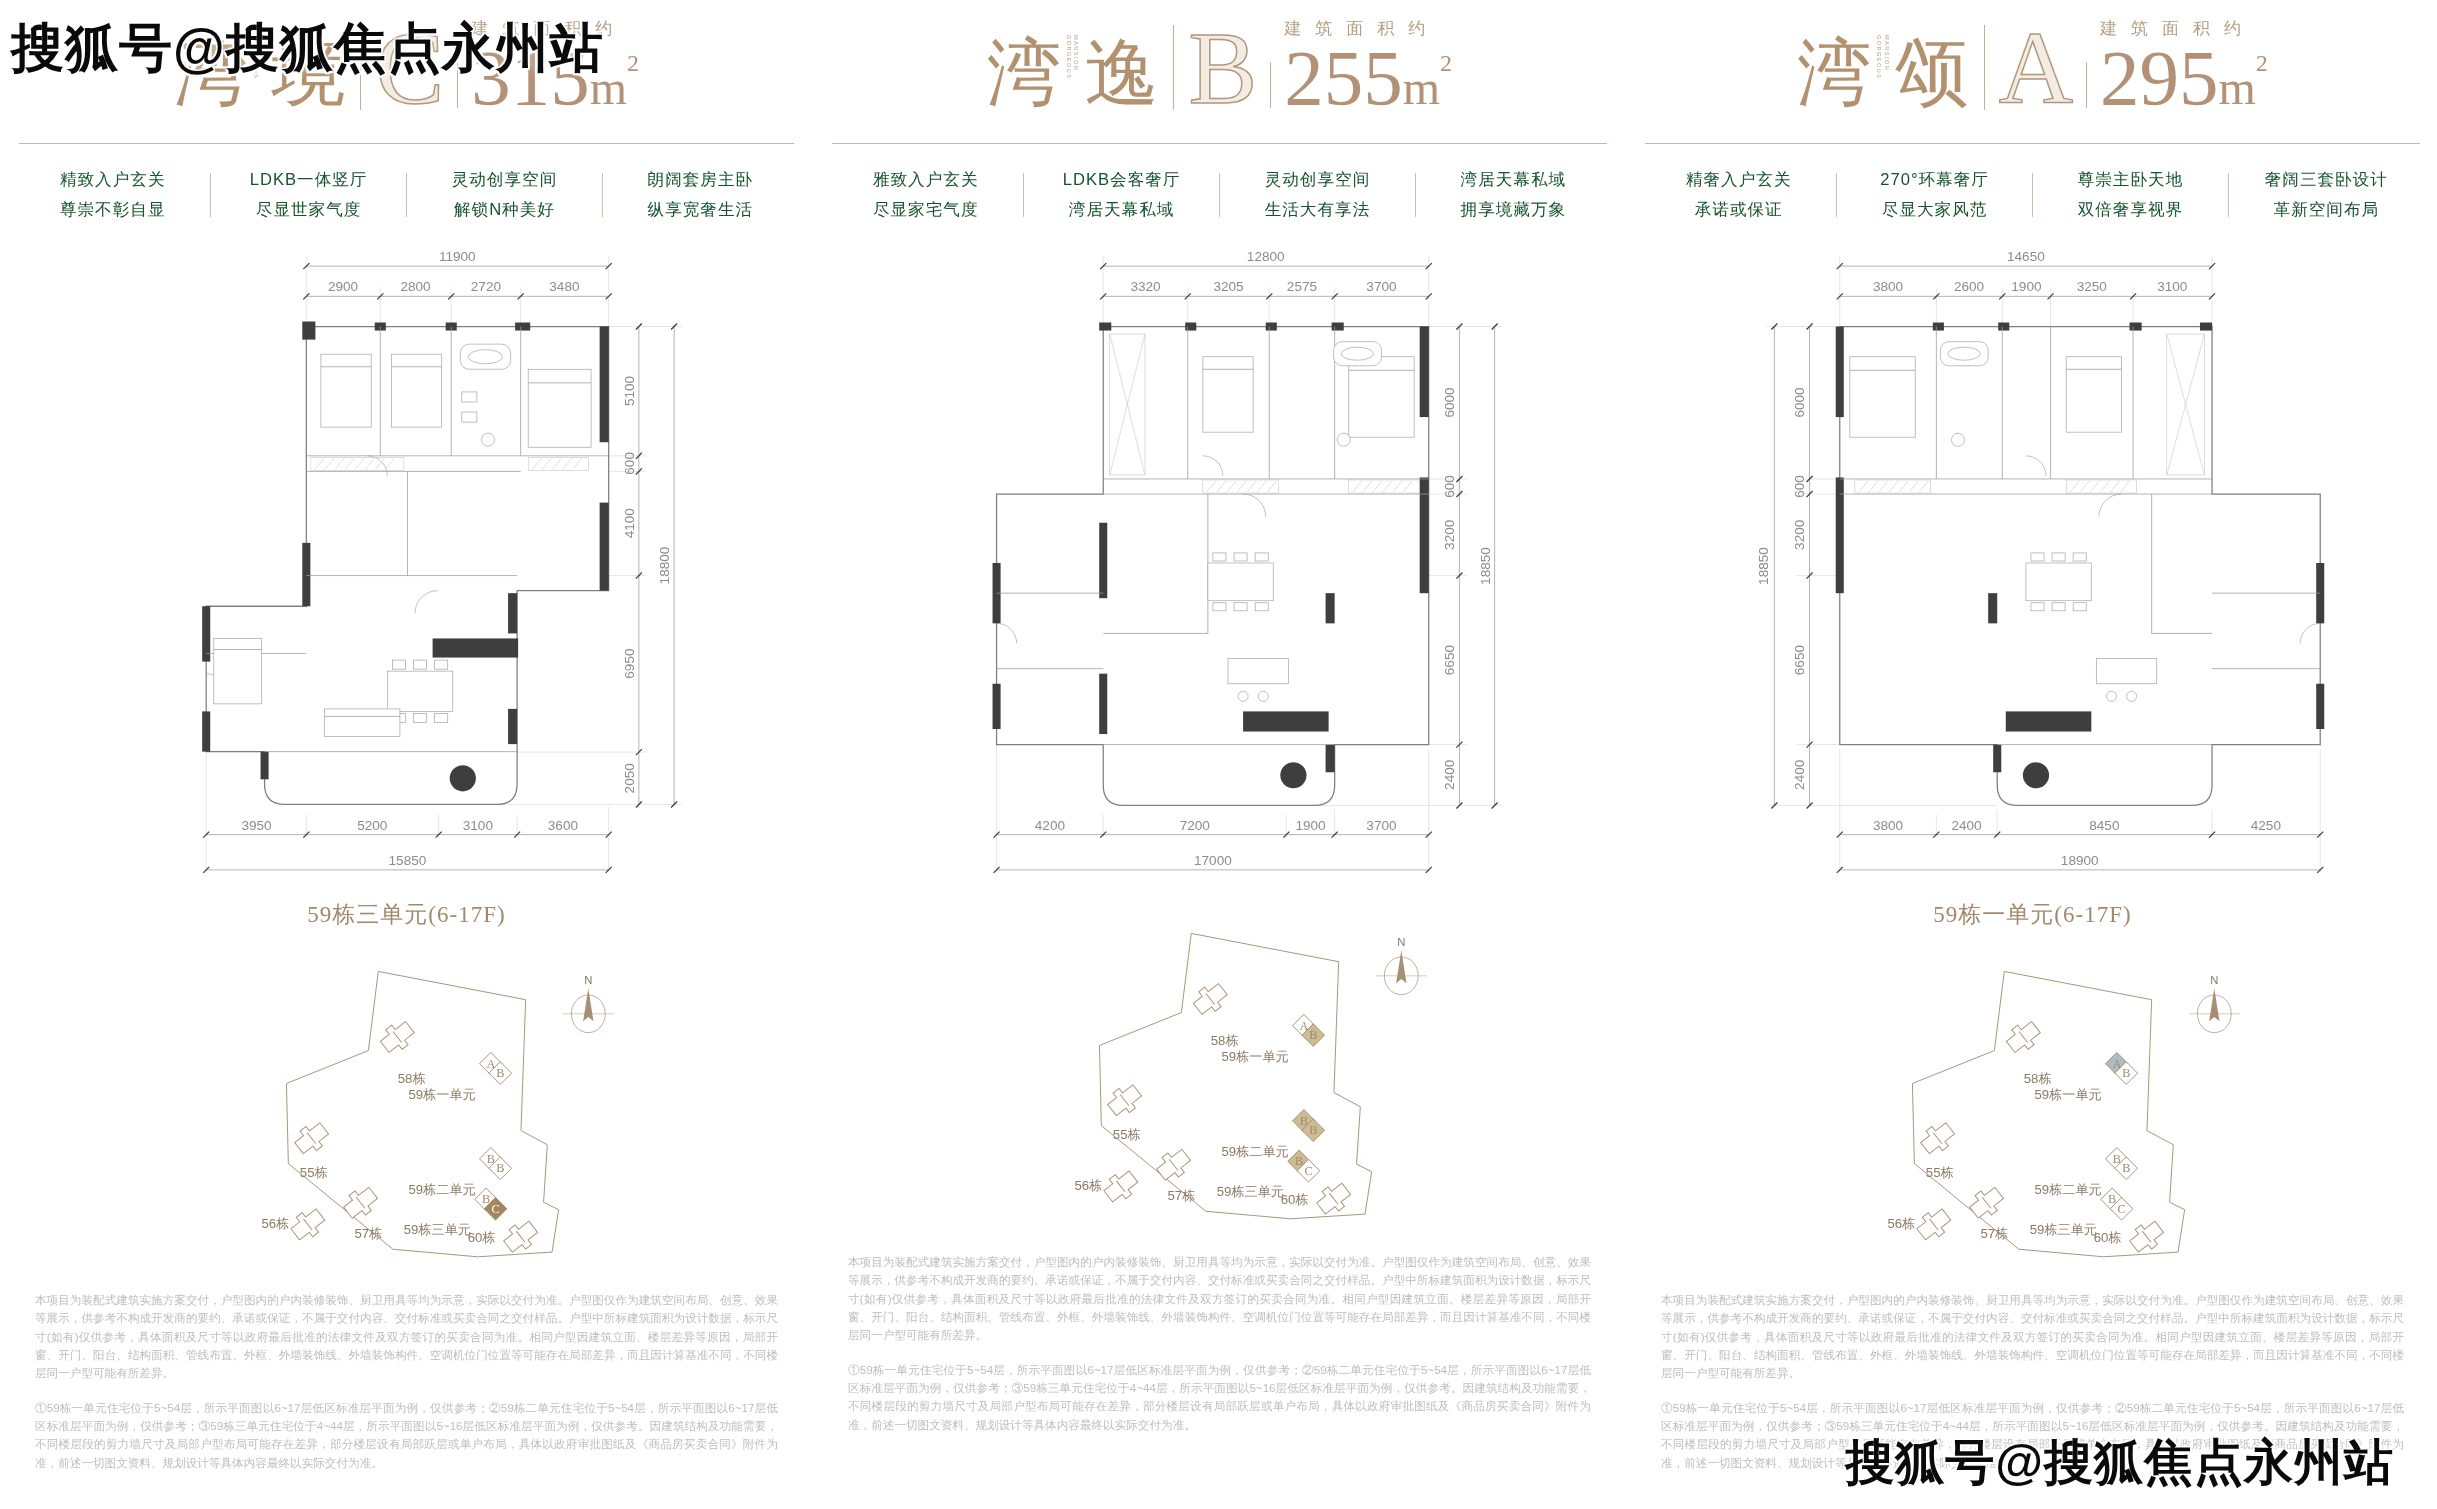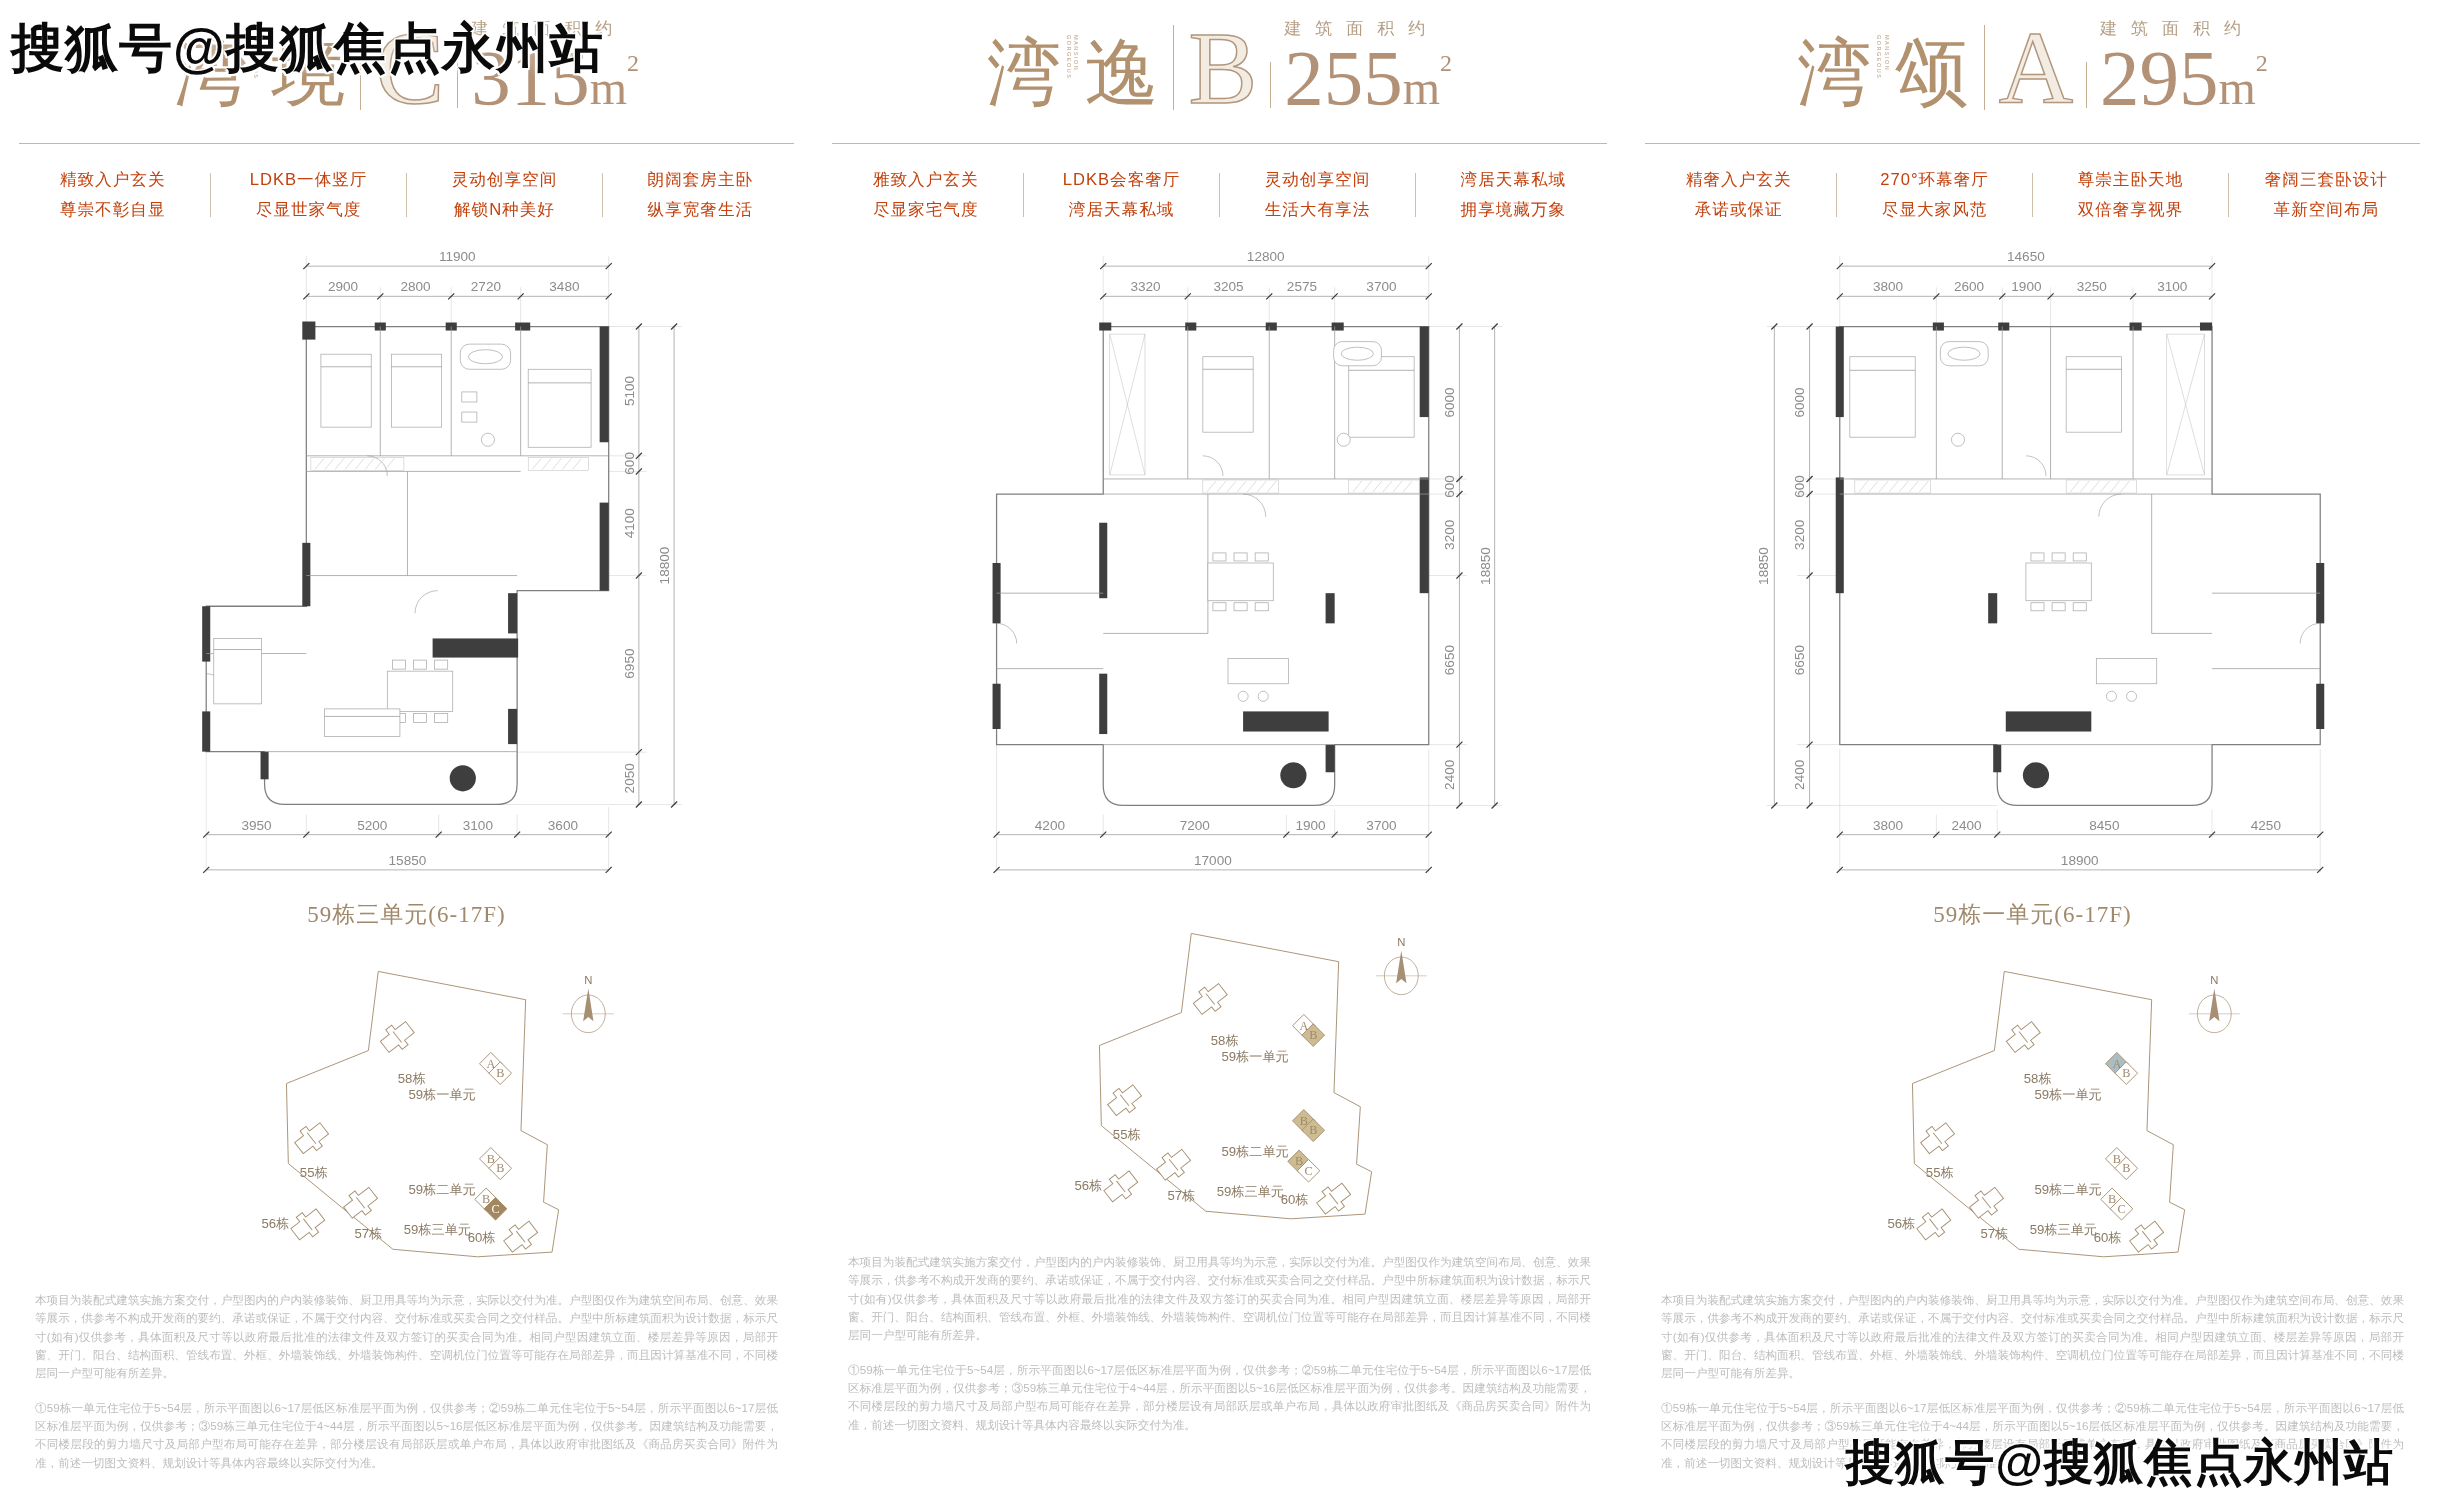--- a/index.html
+++ b/index.html
@@ -20,21 +20,21 @@
   .area-label{font-size:17px;letter-spacing:14px;color:#b59e82;margin-bottom:6px;white-space:nowrap;}
   .area-num{font-family:"Liberation Serif",serif;color:#b29176;line-height:.8;white-space:nowrap;}
   .area-num .n{font-size:79px;}
   .area-num .u{font-size:48px;}
   .area-num sup{font-size:24px;vertical-align:super;line-height:0;position:relative;top:-29px;}
   .rule{height:1px;background:#c9b6a0;margin:6px 19px 0 19px;}
   
   .features{display:flex;align-items:center;list-style:none;margin:13px 15px 0 15px;padding:0;height:75px;}
   .features li.f{flex:1;text-align:center;}
   .features li.sep{width:0.5px;height:44px;background:#cfc0ab;}
-  .features p{margin:0;font-size:16.6px;line-height:1.8;color:#c2410c;letter-spacing:1px;}
+  .features p{margin:0;font-size:16.6px;line-height:1.8;color:#14532d;letter-spacing:1px;}
   
   .plan-wrap{margin-top:9px;text-align:center;margin-left:17px;}
   .dl{stroke:#9b9b9b;stroke-width:1.5;}
   .ext{stroke:#cccccc;stroke-width:1;}
   .tick{stroke:#3c3c3c;stroke-width:2.5;}
   .dtx{font-size:27px;fill:#8c8c8c;font-family:"Liberation Sans",sans-serif;}
   .outline{fill:#fff;stroke:#7f7f7f;stroke-width:2.5;}
   .iw{stroke:#9a9a9a;stroke-width:1.5;fill:none;}
   .fw{fill:#3e3e3e;stroke:none;}
   .fur{stroke:#ababab;stroke-width:1.5;fill:#fff;}

